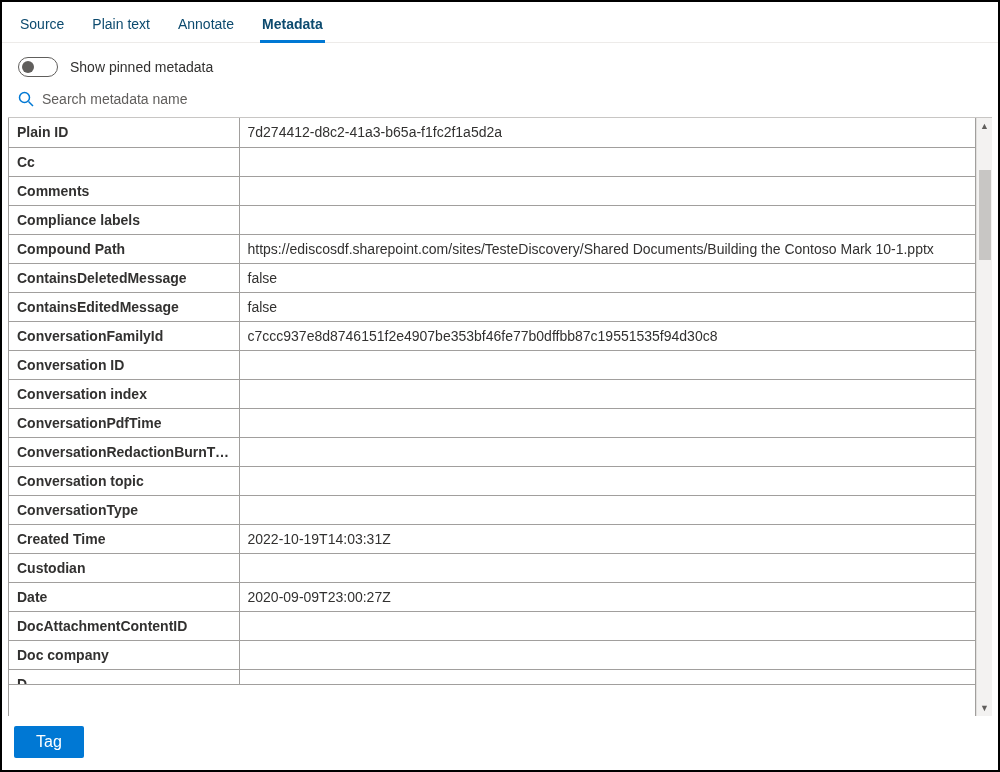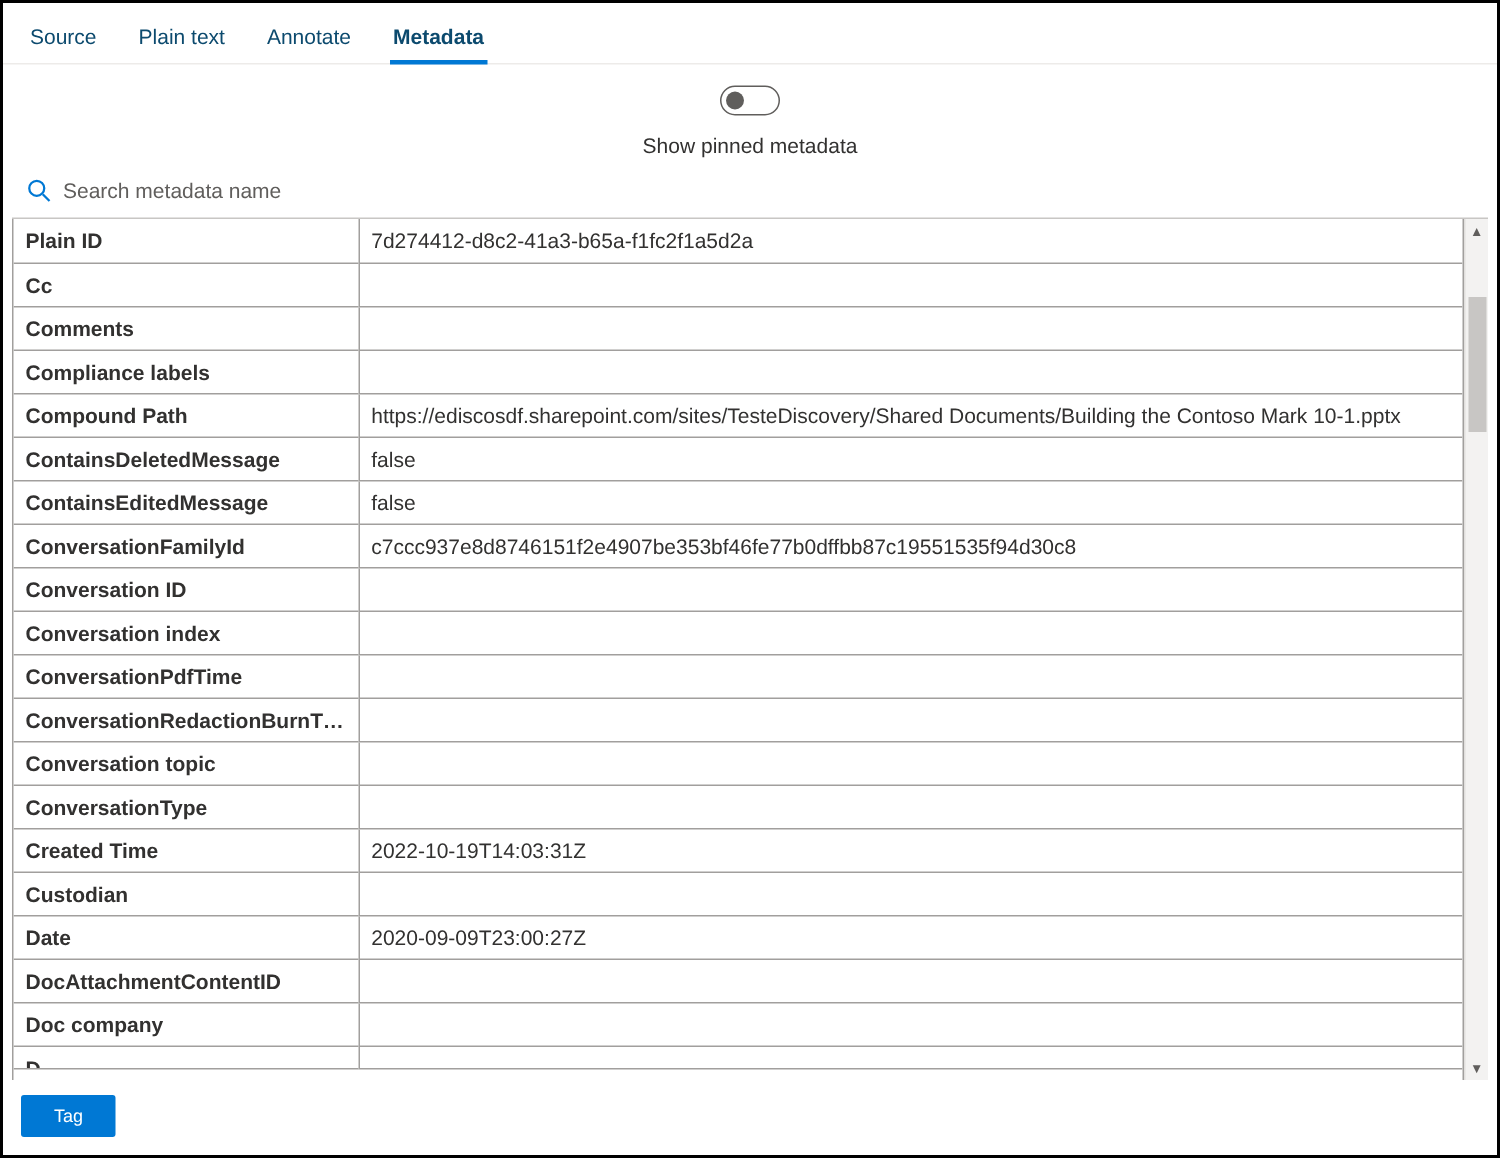--- a/index.html
+++ b/index.html
@@ -42,21 +42,20 @@
       right: 0;
       bottom: -1px;
       height: 3px;
       background: #0078d4;
     }
     .toggle-row {
       display: flex;
       align-items: center;
       gap: 12px;
       padding: 14px 16px 8px 16px;
-      flex-direction: column;
     }
     .toggle {
       width: 40px;
       height: 20px;
       border: 1px solid #605e5c;
       border-radius: 10px;
       position: relative;
       cursor: pointer;
       background: #fff;
     }
@@ -170,21 +169,21 @@
     }
     .footer {
       padding: 10px 12px 12px 12px;
       background: #fff;
     }
     .tag-btn {
       background: #0078d4;
       color: #fff;
       border: none;
       padding: 7px 22px;
-      font-size: 12px;
+      font-size: 16px;
       cursor: pointer;
       border-radius: 2px;
       font-family: inherit;
     }
     .last-partial td {
       border-bottom: none;
       height: 15px;
       padding: 2px 8px 0 8px;
       overflow: hidden;
       line-height: 8px;

